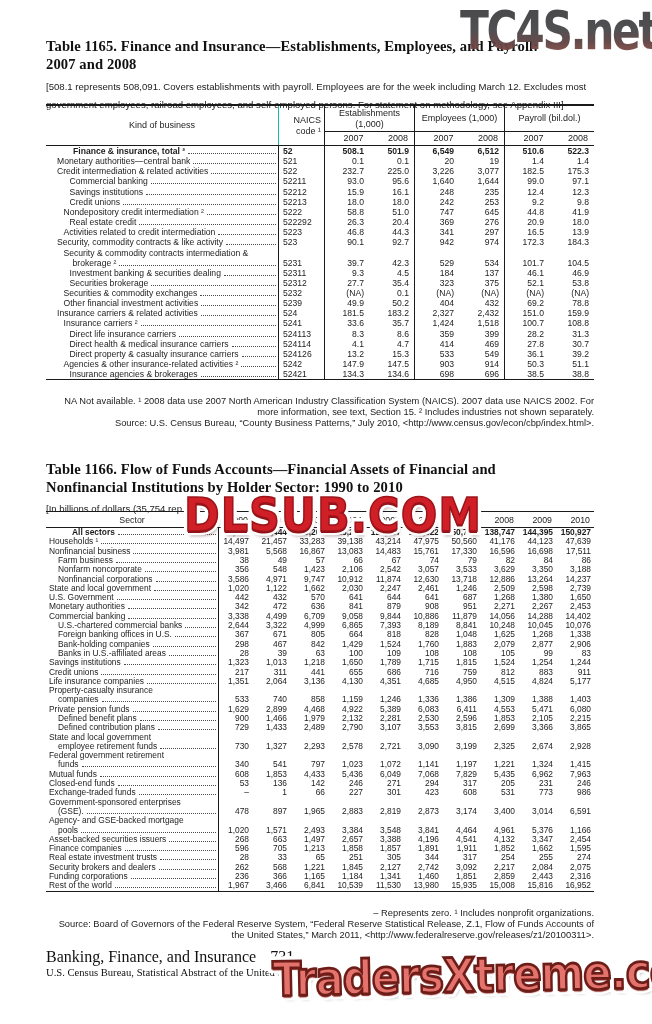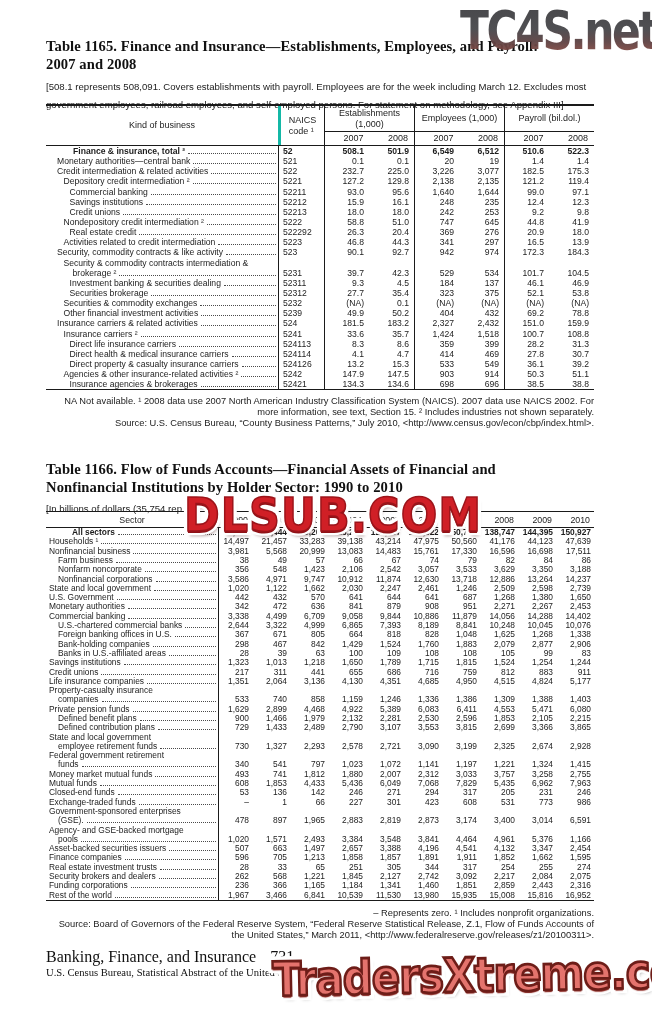--- a/index.html
+++ b/index.html
@@ -25,22 +25,22 @@
   .t-row.bold { font-weight: bold; }
   .c-label { height: 100%; display: flex; flex-direction: column; justify-content: flex-end; overflow: hidden; }
   .lab-line { display: flex; align-items: baseline; white-space: nowrap; }
   .lab-line:not(:first-child) { margin-left: 9px; }
   .lead { flex: 1 1 auto; min-width: 5px; border-bottom: 1.4px dotted #4a4a4a; margin: 0 2px 1.8px 3px; }
   
   .t1165 { top: 104px; }
   .t1165 .thead { display: flex; border-top: 2px solid #1a1a1a; border-bottom: 1.5px solid #1a1a1a;
     height: 42px; font-size: 9px; line-height: 10.5px; }
   .h-kind { width: 232px; display: flex; align-items: center; justify-content: center; text-align: center; }
-  .h-naics { width: 46px; border-left: 3px solid #14b8a6; display: flex; align-items: center;
-    justify-content: center; text-align: left; padding: 0 9px; }
+  .h-naics { width: 46px; border-left: 1px solid #14b8a6; display: flex; align-items: center;
+    justify-content: center; text-align: right; padding: 0 3px; }
   .h-grp { width: 90px; border-left: 1px solid #1a1a1a; display: flex; flex-direction: column; }
   .h-grp-label { flex: 1; display: flex; align-items: center; justify-content: center; text-align: center; padding: 1px 2px; border-bottom: 1px solid #1a1a1a; }
   .h-grp-years { display: flex; height: 13px; align-items: center; }
   .h-yr { width: 45px; text-align: right; padding-right: 6px; }
   .t1165 .tbody { border-bottom: 1.5px solid #1a1a1a; font-size: 8.6px; }
   .t1165 .t-row { height: 10.15px; text-align: center; }
   .t1165 .t-row.h2 { height: 20.3px; }
   .t1165 .lab-line { line-height: 10.1px; }
   .t1165 .c-label { width: 232px; }
   .c-naics { width: 46px; height: 100%; border-left: 1px solid #1a1a1a; padding-left: 4px;
@@ -164,35 +164,20 @@
           </div>
           <div class="c-naics">522</div>
           <div class="c-val grp">232.7</div>
           <div class="c-val">225.0</div>
           <div class="c-val grp">3,226</div>
           <div class="c-val">3,077</div>
           <div class="c-val grp">182.5</div>
           <div class="c-val">175.3</div>
         </div>
         <div class="t-row">
-          <div class="c-label" style="padding-left: 17.5px;">
-            <div class="lab-line">
-              <span>Depository credit intermediation ²</span>
-              <div class="lead"></div>
-            </div>
-          </div>
-          <div class="c-naics">5221</div>
-          <div class="c-val grp">127.2</div>
-          <div class="c-val">129.8</div>
-          <div class="c-val grp">2,138</div>
-          <div class="c-val">2,135</div>
-          <div class="c-val grp">121.2</div>
-          <div class="c-val">119.4</div>
-        </div>
-        <div class="t-row">
           <div class="c-label" style="padding-left: 23.5px;">
             <div class="lab-line">
               <span>Commercial banking</span>
               <div class="lead"></div>
             </div>
           </div>
           <div class="c-naics">52211</div>
           <div class="c-val grp">93.0</div>
           <div class="c-val">95.6</div>
           <div class="c-val grp">1,640</div>
@@ -542,21 +527,21 @@
         </div>
         <div class="t-row">
           <div class="c-label" style="padding-left: 3px;">
             <div class="lab-line">
               <span>Nonfinancial business</span>
               <div class="lead"></div>
             </div>
           </div>
           <div class="c-v66 first">3,981</div>
           <div class="c-v66">5,568</div>
-          <div class="c-v66">20,999</div>
+          <div class="c-v66">16,867</div>
           <div class="c-v66">13,083</div>
           <div class="c-v66">14,483</div>
           <div class="c-v66">15,761</div>
           <div class="c-v66">17,330</div>
           <div class="c-v66">16,596</div>
           <div class="c-v66">16,698</div>
           <div class="c-v66">17,511</div>
         </div>
         <div class="t-row">
           <div class="c-label" style="padding-left: 12px;">
@@ -923,38 +908,20 @@
           <div class="c-v66">1,072</div>
           <div class="c-v66">1,141</div>
           <div class="c-v66">1,197</div>
           <div class="c-v66">1,221</div>
           <div class="c-v66">1,324</div>
           <div class="c-v66">1,415</div>
         </div>
         <div class="t-row">
           <div class="c-label" style="padding-left: 3px;">
             <div class="lab-line">
-              <span>Money market mutual funds</span>
-              <div class="lead"></div>
-            </div>
-          </div>
-          <div class="c-v66 first">493</div>
-          <div class="c-v66">741</div>
-          <div class="c-v66">1,812</div>
-          <div class="c-v66">1,880</div>
-          <div class="c-v66">2,007</div>
-          <div class="c-v66">2,312</div>
-          <div class="c-v66">3,033</div>
-          <div class="c-v66">3,757</div>
-          <div class="c-v66">3,258</div>
-          <div class="c-v66">2,755</div>
-        </div>
-        <div class="t-row">
-          <div class="c-label" style="padding-left: 3px;">
-            <div class="lab-line">
               <span>Mutual funds</span>
               <div class="lead"></div>
             </div>
           </div>
           <div class="c-v66 first">608</div>
           <div class="c-v66">1,853</div>
           <div class="c-v66">4,433</div>
           <div class="c-v66">5,436</div>
           <div class="c-v66">6,049</div>
           <div class="c-v66">7,068</div>
@@ -1041,21 +1008,21 @@
           <div class="c-v66">5,376</div>
           <div class="c-v66">1,166</div>
         </div>
         <div class="t-row">
           <div class="c-label" style="padding-left: 3px;">
             <div class="lab-line">
               <span>Asset-backed securities issuers</span>
               <div class="lead"></div>
             </div>
           </div>
-          <div class="c-v66 first">507</div>
+          <div class="c-v66 first">268</div>
           <div class="c-v66">663</div>
           <div class="c-v66">1,497</div>
           <div class="c-v66">2,657</div>
           <div class="c-v66">3,388</div>
           <div class="c-v66">4,196</div>
           <div class="c-v66">4,541</div>
           <div class="c-v66">4,132</div>
           <div class="c-v66">3,347</div>
           <div class="c-v66">2,454</div>
         </div>

